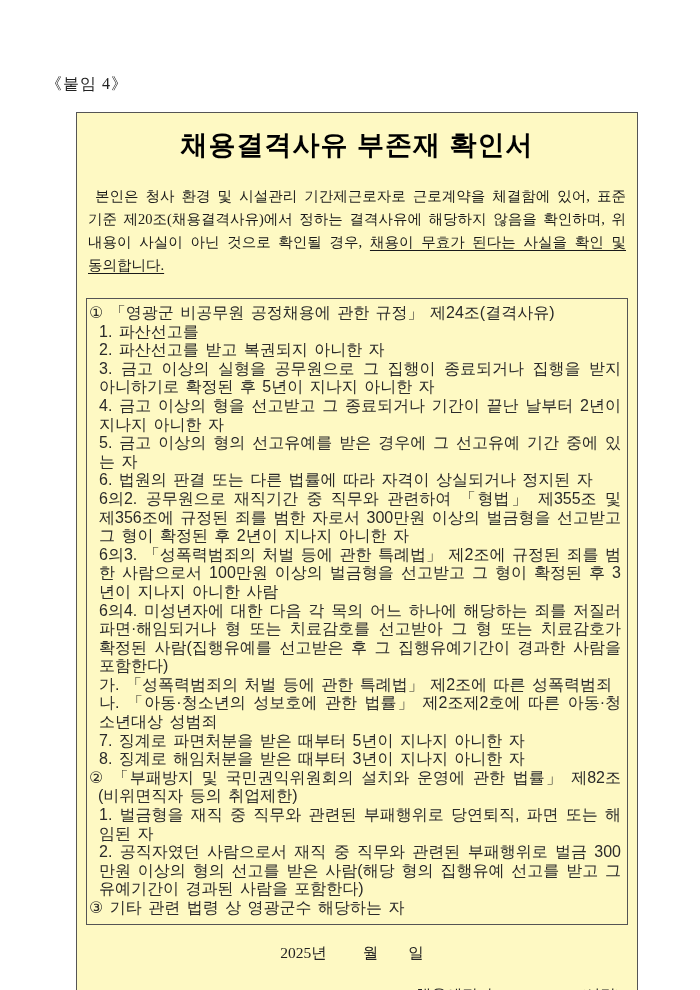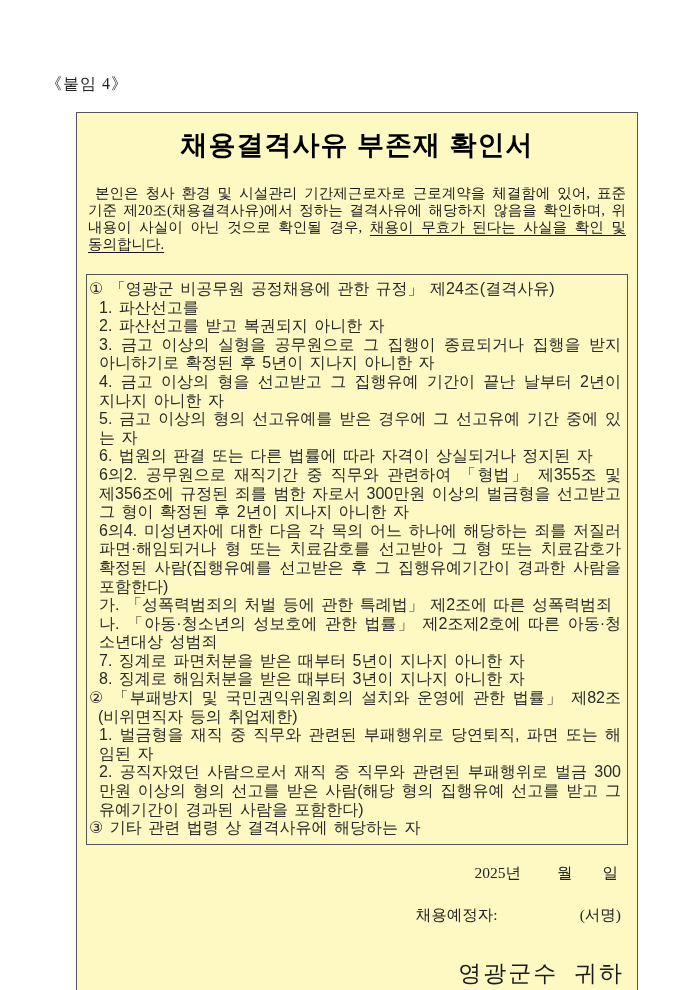--- a/index.html
+++ b/index.html
@@ -37,21 +37,21 @@
     text-align: center;
     font-family: "Liberation Sans", "DejaVu Sans", sans-serif;
     font-weight: 800;
     font-size: 27px;
     letter-spacing: 1px;
     color: #000;
   }
   .intro {
     margin: 22px 2px 0 2px;
     font-size: 14.5px;
-    line-height: 17px;
+    line-height: 23px;
     text-align: justify;
     word-spacing: 2.5px;
     text-indent: 7px;
     color: #1a1a1a;
   }
   .intro .ul {
     text-decoration: underline;
     text-underline-offset: 3px;
   }
   .inner-box {
@@ -63,21 +63,21 @@
     line-height: 18.6px;
     color: #2a2a2a;
     text-align: justify;
     word-spacing: 2px;
   }
   .inner-box .row { margin: 0; }
   .inner-box .clause { padding-left: 9px; text-indent: -9px; }
   .inner-box .item  { padding-left: 10px; text-indent: 0; }
   .date-line {
     margin-top: 18px;
-    text-align: right;
+    text-align: center;
     padding-right: 10px;
     font-size: 15.5px;
     color: #222;
   }
   .date-line .gap-month { margin-left: 36px; }
   .date-line .gap-day   { margin-left: 30px; }
   .signer-line {
     margin-top: 21px;
     display: flex;
     justify-content: flex-end;
@@ -113,46 +113,47 @@
     <div class="inner-box">
 
         <p class="row clause"><span>①</span> <span>「영광군 비공무원 공정채용에 관한 규정」 제24조(결격사유)</span></p>
 
         <p class="row item"><span>1.</span> <span>파산선고를</span></p>
 
         <p class="row item"><span>2.</span> <span>파산선고를 받고 복권되지 아니한 자</span></p>
 
         <p class="row item"><span>3.</span> <span>금고 이상의 실형을 공무원으로 그 집행이 종료되거나 집행을 받지 아니하기로 확정된 후 5년이 지나지 아니한 자</span></p>
 
-        <p class="row item"><span>4.</span> <span>금고 이상의 형을 선고받고 그 집행유예 기간이 끝난 날부터 2년이 지나지 아니한 자</span></p>
+        <p class="row item"><span>4.</span> <span>금고 이상의 형을 선고받고 그 종료되거나 기간이 끝난 날부터 2년이 지나지 아니한 자</span></p>
 
         <p class="row item"><span>5.</span> <span>금고 이상의 형의 선고유예를 받은 경우에 그 선고유예 기간 중에 있는 자</span></p>
 
         <p class="row item"><span>6.</span> <span>법원의 판결 또는 다른 법률에 따라 자격이 상실되거나 정지된 자</span></p>
 
         <p class="row item"><span>6의2.</span> <span>공무원으로 재직기간 중 직무와 관련하여 「형법」 제355조 및 제356조에 규정된 죄를 범한 자로서 300만원 이상의 벌금형을 선고받고 그 형이 확정된 후 2년이 지나지 아니한 자</span></p>
 
+        <p class="row item"><span>6의3.</span> <span>「성폭력범죄의 처벌 등에 관한 특례법」 제2조에 규정된 죄를 범한 사람으로서 100만원 이상의 벌금형을 선고받고 그 형이 확정된 후 3년이 지나지 아니한 사람</span></p>
 
         <p class="row item"><span>6의4.</span> <span>미성년자에 대한 다음 각 목의 어느 하나에 해당하는 죄를 저질러 파면·해임되거나 형 또는 치료감호를 선고받아 그 형 또는 치료감호가 확정된 사람(집행유예를 선고받은 후 그 집행유예기간이 경과한 사람을 포함한다)</span></p>
 
         <p class="row item"><span>가.</span> <span>「성폭력범죄의 처벌 등에 관한 특례법」 제2조에 따른 성폭력범죄</span></p>
 
         <p class="row item"><span>나.</span> <span>「아동·청소년의 성보호에 관한 법률」 제2조제2호에 따른 아동·청소년대상 성범죄</span></p>
 
         <p class="row item"><span>7.</span> <span>징계로 파면처분을 받은 때부터 5년이 지나지 아니한 자</span></p>
 
         <p class="row item"><span>8.</span> <span>징계로 해임처분을 받은 때부터 3년이 지나지 아니한 자</span></p>
 
         <p class="row clause"><span>②</span> <span>「부패방지 및 국민권익위원회의 설치와 운영에 관한 법률」 제82조(비위면직자 등의 취업제한)</span></p>
 
         <p class="row item"><span>1.</span> <span>벌금형을 재직 중 직무와 관련된 부패행위로 당연퇴직, 파면 또는 해임된 자</span></p>
 
         <p class="row item"><span>2.</span> <span>공직자였던 사람으로서 재직 중 직무와 관련된 부패행위로 벌금 300만원 이상의 형의 선고를 받은 사람(해당 형의 집행유예 선고를 받고 그 유예기간이 경과된 사람을 포함한다)</span></p>
 
-        <p class="row clause"><span>③</span> <span>기타 관련 법령 상 결격사유에 해당하는 자</span></p>
+        <p class="row clause"><span>③</span> <span>기타 관련 법령 상 영광군수 해당하는 자</span></p>
       </div>
 
     <div class="date-line">
       <span>2025년</span><span class="gap-month">월</span><span class="gap-day">일</span>
     </div>
 
     <div class="signer-line">
       <span>채용예정자:</span>
       <span>(서명)</span>
     </div>

